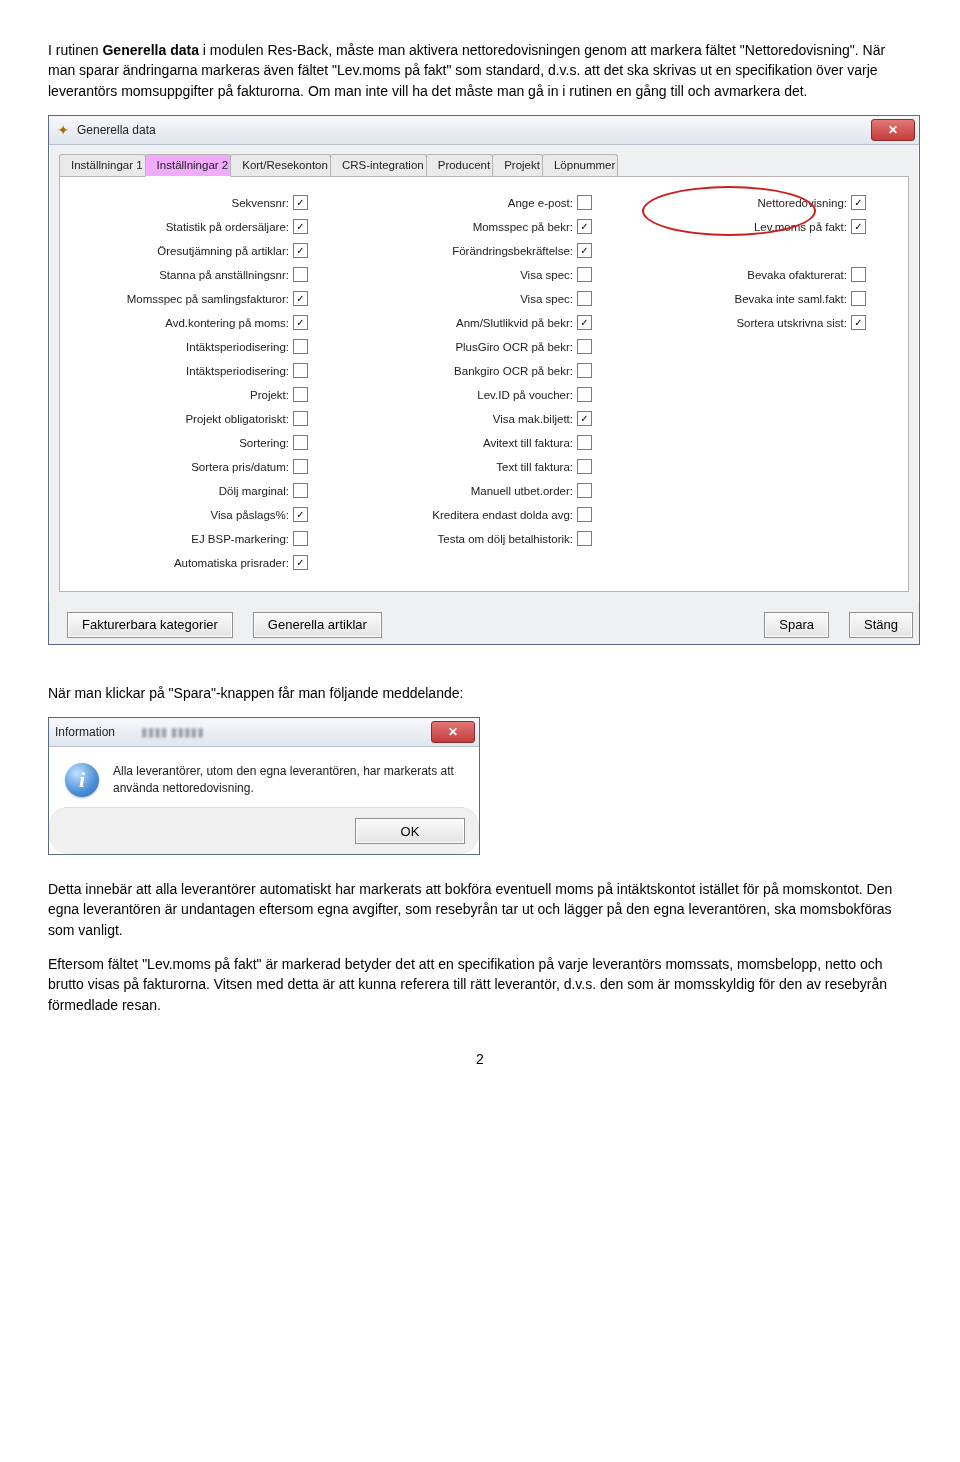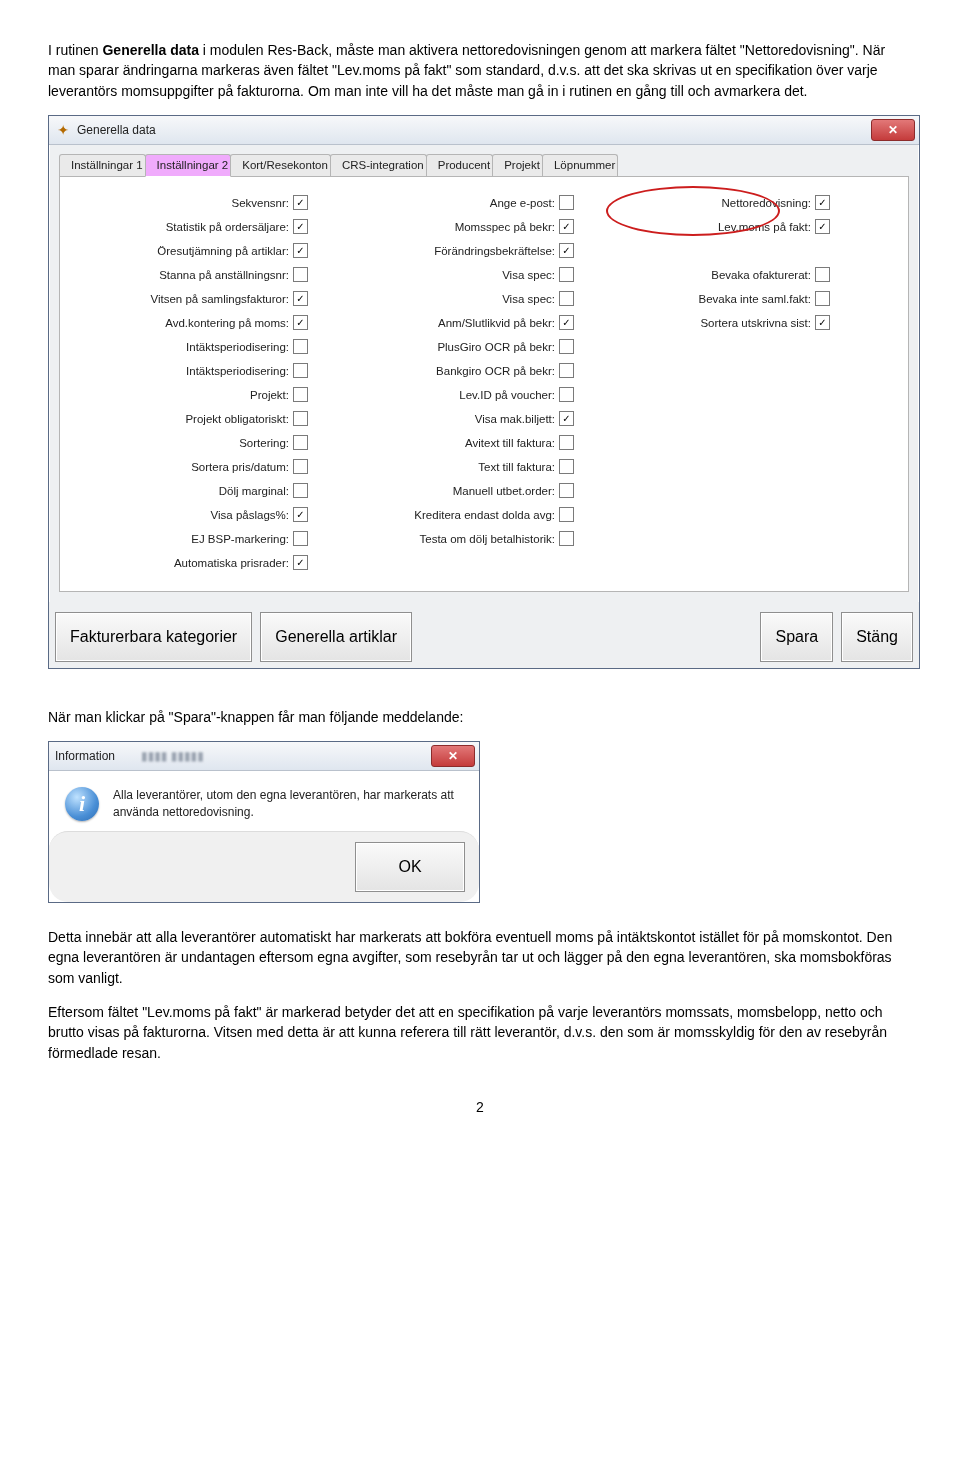--- a/index.html
+++ b/index.html
@@ -80,21 +80,21 @@
 
   
   .grid {
     background: #fff;
     border: 1px solid #b5b5b5;
     border-top: none;
     padding: 16px 18px 18px 18px;
   }
   .cols {
     display: flex;
-    gap: 26px;
+    gap: 44px;
   }
   .col {
     display: flex;
     flex-direction: column;
     gap: 4px;
     font-size: 11.5px;
     color: #222;
   }
   .col.c1 { width: 230px; }
   .col.c2 { width: 240px; }
@@ -135,26 +135,27 @@
   
   .btnbar {
     display: flex;
     gap: 8px;
     padding: 10px 6px 6px 6px;
     background: #eef0f2;
   }
   .btnbar .flex { flex: 1; }
   .btn {
     height: 24px;
-    padding: 12px 14px;
-    font-size: 16px;
+    padding: 0 14px;
+    font-size: 13px;
     border: 1px solid #8f8f8f;
     background: linear-gradient(#fafafa,#e4e4e4);
     display: inline-flex; align-items: center; justify-content: center;
     box-shadow: 0 0 0 1px #fff inset;
+    margin-left: 12px;
   }
 
   
   .dlg {
     width: 430px;
     border: 1px solid #5a6a85;
     background: #fff;
     margin: 14px 0 24px 0;
     box-shadow: 0 0 0 1px #fff inset;
   }
@@ -230,21 +231,21 @@
             </div>
             <div class="row">
               <span class="lbl">Öresutjämning på artiklar:</span>
               <span class="cb checked"></span>
             </div>
             <div class="row">
               <span class="lbl">Stanna på anställningsnr:</span>
               <span class="cb"></span>
             </div>
             <div class="row">
-              <span class="lbl">Vitsen på samlingsfakturor:</span>
+              <span class="lbl">Momsspec på samlingsfakturor:</span>
               <span class="cb checked"></span>
             </div>
             <div class="row">
               <span class="lbl">Avd.kontering på moms:</span>
               <span class="cb checked"></span>
             </div>
             <div class="row">
               <span class="lbl">Intäktsperiodisering:</span>
               <span class="cb"></span>
             </div>

